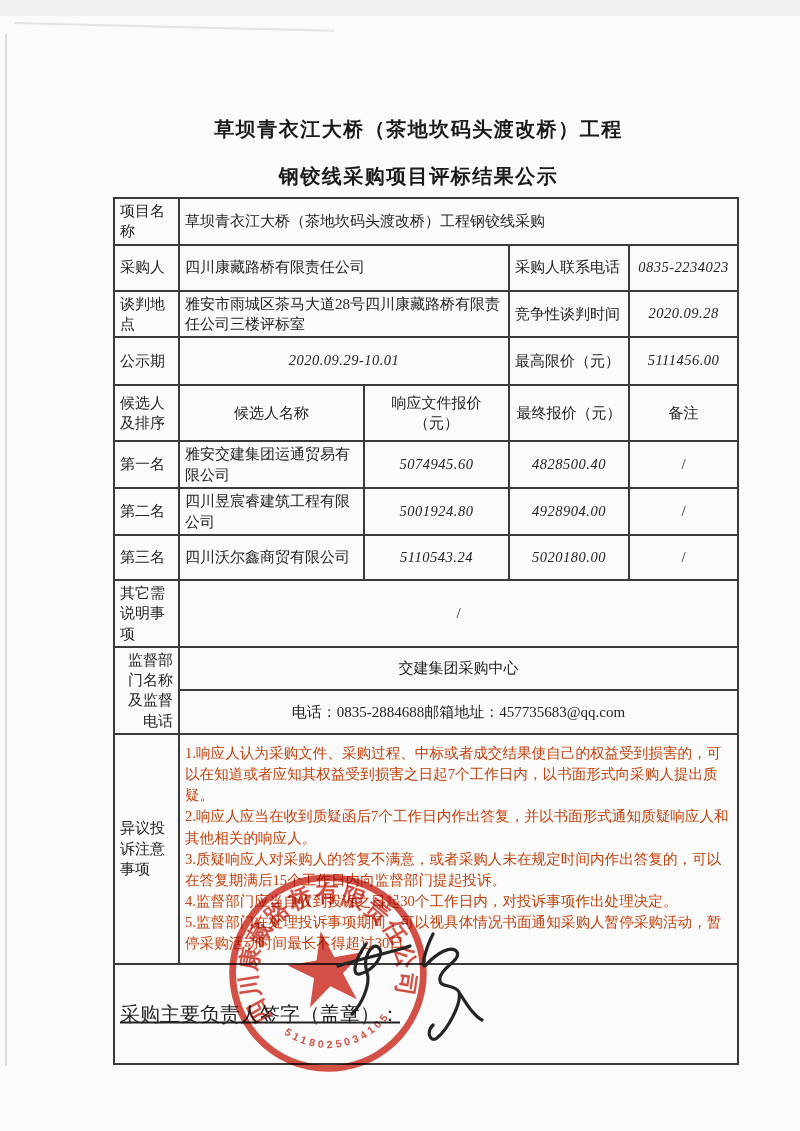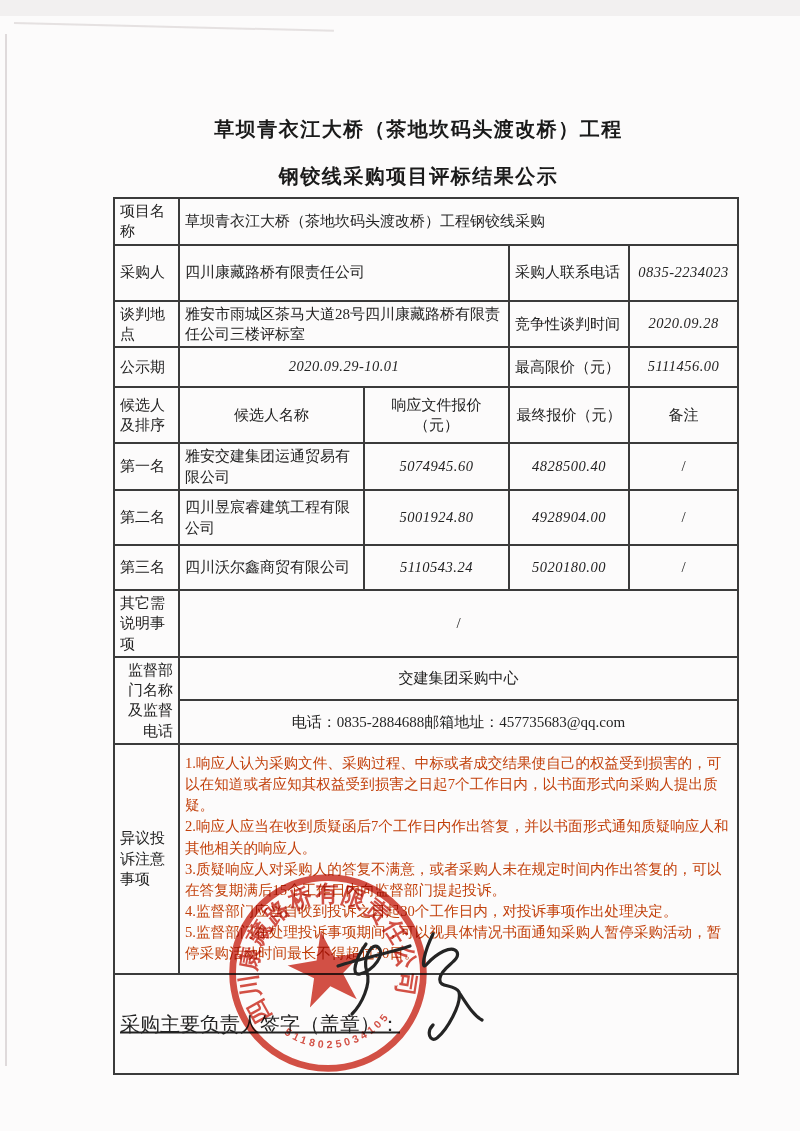--- a/index.html
+++ b/index.html
@@ -57,35 +57,35 @@
         <col style="width:120px">
         <col style="width:109px">
       </colgroup>
 
     <tbody>
         <tr style="height:45px">
       <td class="lbl">项目名称</td>
       <td colspan="4">草坝青衣江大桥（茶地坎码头渡改桥）工程钢铰线采购</td>
     </tr>
 
-    <tr style="height:56px">
+    <tr style="height:46px">
       <td class="lbl">采购人</td>
       <td colspan="2">四川康藏路桥有限责任公司</td>
       <td class="lbl">采购人联系电话</td>
       <td class="num">0835-2234023</td>
     </tr>
 
     <tr style="height:44px">
       <td class="lbl">谈判地点</td>
       <td colspan="2">雅安市雨城区茶马大道28号四川康藏路桥有限责任公司三楼评标室</td>
       <td class="lbl">竞争性谈判时间</td>
       <td class="num">2020.09.28</td>
     </tr>
 
-    <tr style="height:40px">
+    <tr style="height:48px">
       <td class="lbl">公示期</td>
       <td colspan="2" class="num">2020.09.29-10.01</td>
       <td class="lbl">最高限价（元）</td>
       <td class="num">5111456.00</td>
     </tr>
 
     <tr style="height:56px">
       <td class="lbl">候选人及排序</td>
       <td class="hdr">候选人名称</td>
       <td class="hdr">
@@ -97,21 +97,21 @@
     </tr>
 
     <tr style="height:47px">
       <td class="lbl">第一名</td>
       <td>雅安交建集团运通贸易有限公司</td>
       <td class="num">5074945.60</td>
       <td class="num">4828500.40</td>
       <td class="ctr">/</td>
     </tr>
 
-    <tr style="height:55px">
+    <tr style="height:47px">
       <td class="lbl">第二名</td>
       <td>四川昱宸睿建筑工程有限公司</td>
       <td class="num">5001924.80</td>
       <td class="num">4928904.00</td>
       <td class="ctr">/</td>
     </tr>
 
     <tr style="height:45px">
       <td class="lbl">第三名</td>
       <td>四川沃尔鑫商贸有限公司</td>

